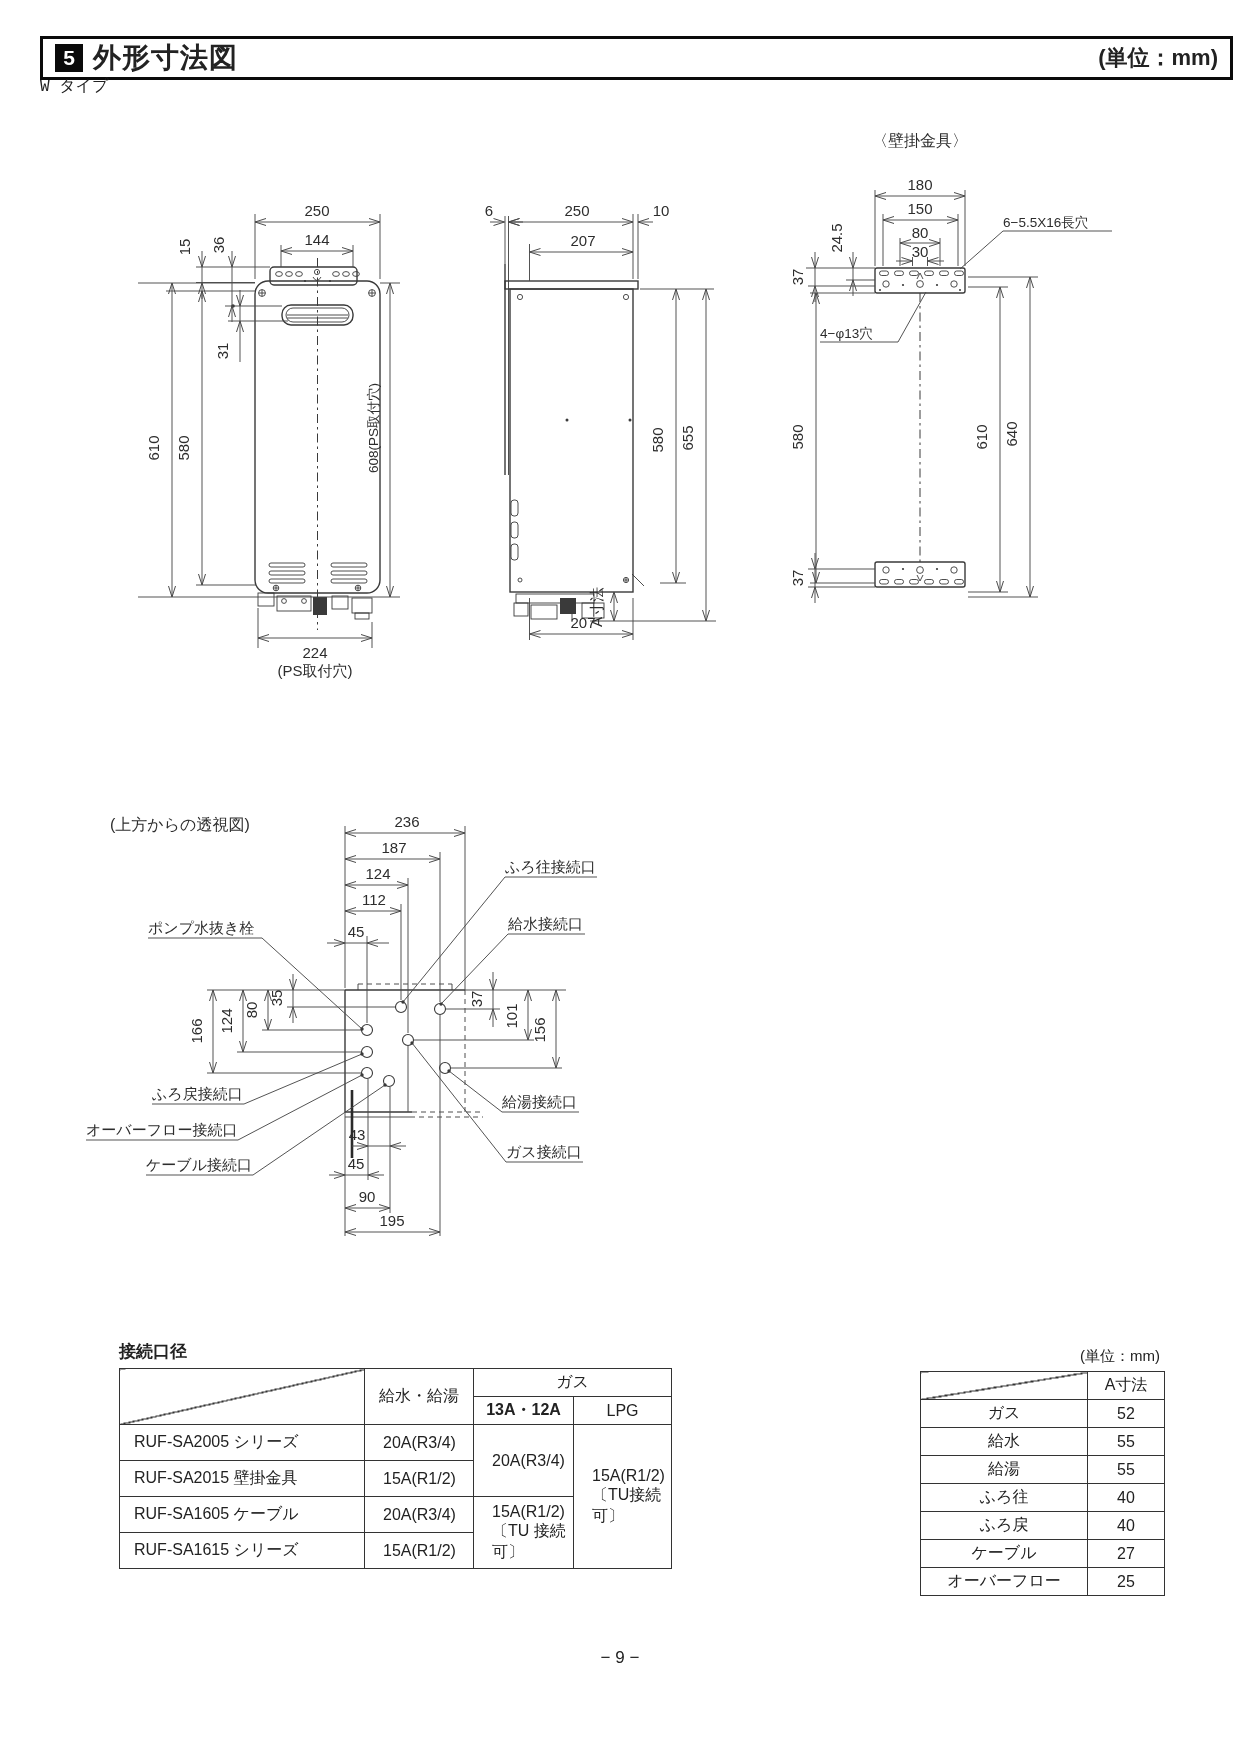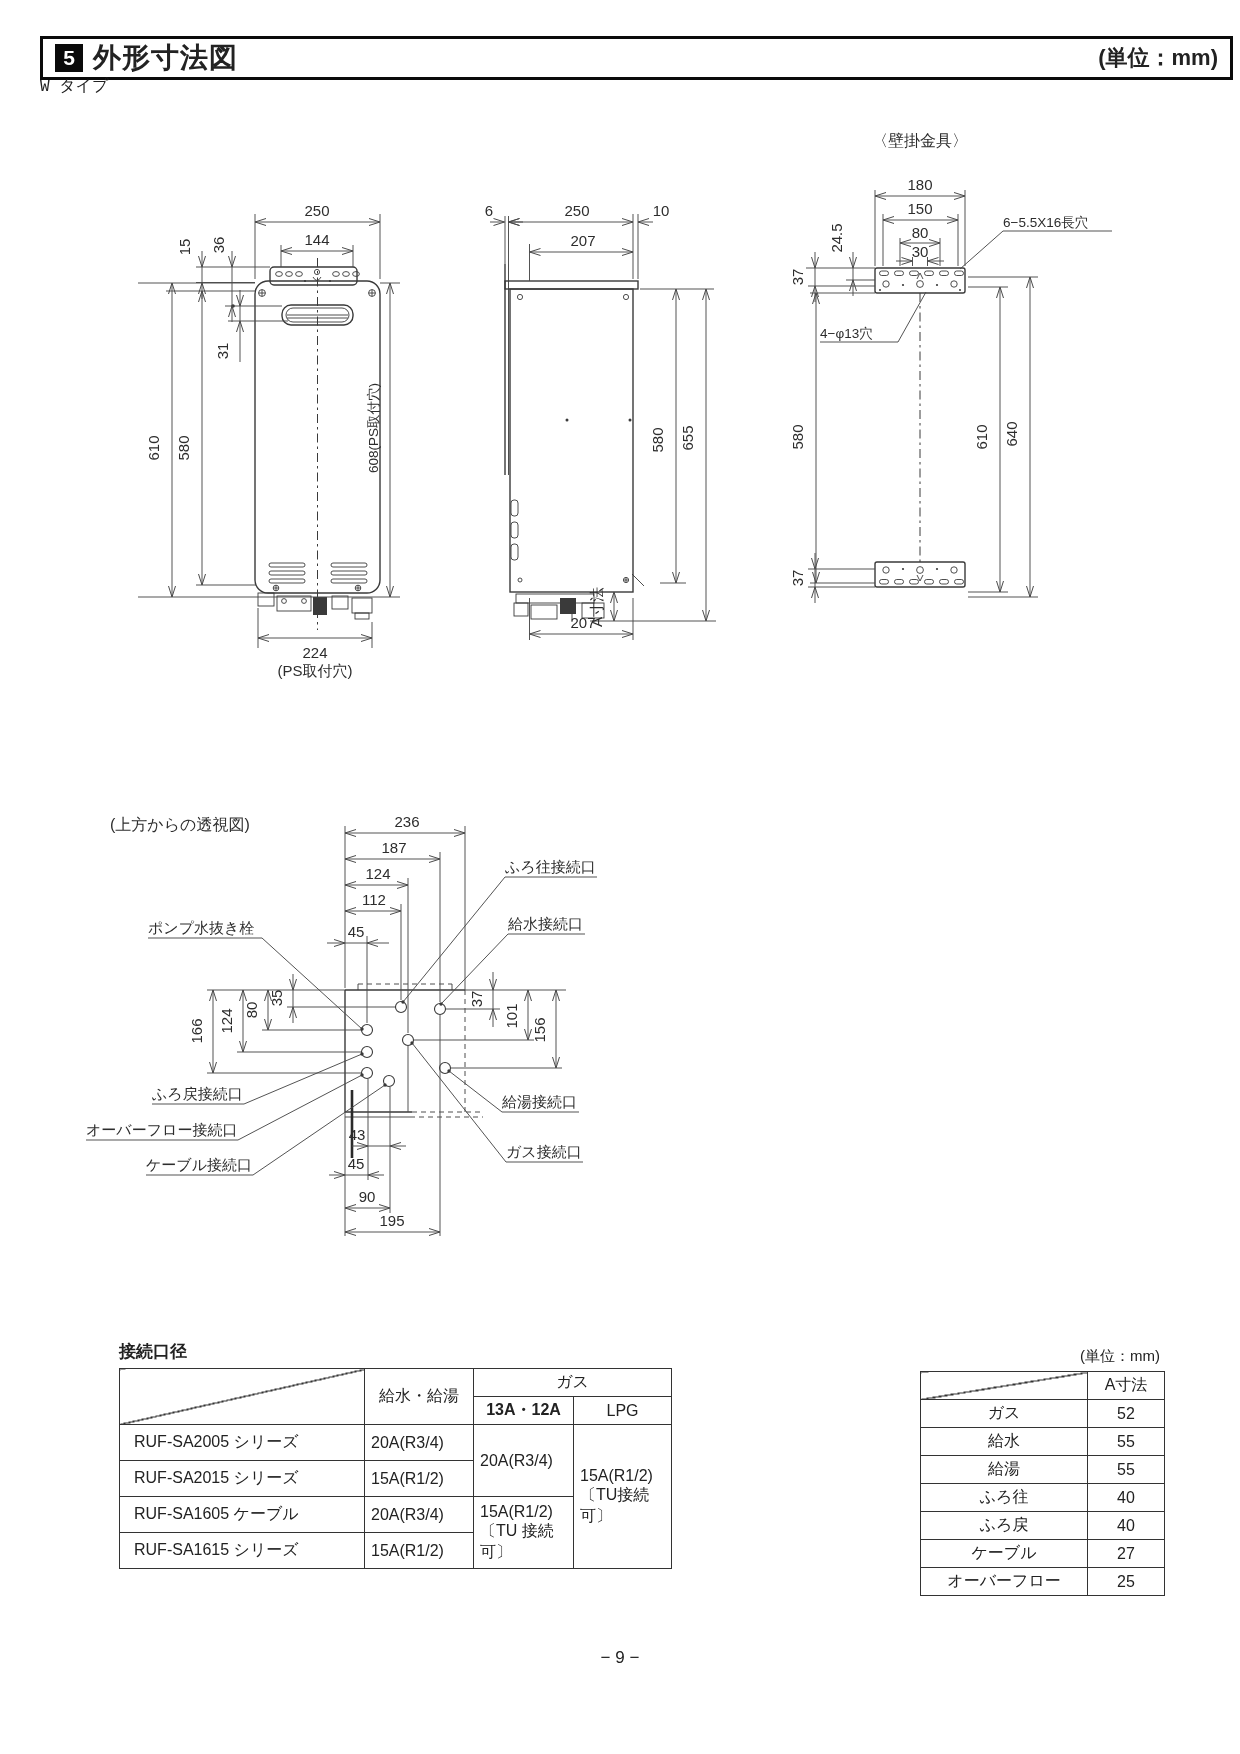--- a/index.html
+++ b/index.html
@@ -29,21 +29,21 @@
   
   table{border-collapse:collapse;background:#fff;}
   td{border:1px solid #333;font-size:16px;color:#222;}
   .t1{left:119px;top:1368px;}
   .t1 td.model{width:229px;padding-left:14px;}
   .t1 td.w1{width:106px;}
   .t1 td.w2{width:97px;font-weight:bold;}
   .t1 td.w3{width:95px;}
   .t1 tr.hr td{height:25px;text-align:center;}
   .t1 tr.dr td{height:33px;}
-  .t1 td.val{padding-left:6px;}
+  .t1 td.val{padding-left:18px;}
   .t1title{left:119px;top:1340px;font-size:17px;font-weight:bold;}
   .diag{background:linear-gradient(to bottom right,transparent calc(50% - 0.7px),#333 calc(50% - 0.7px),#333 calc(50% + 0.7px),transparent calc(50% + 0.7px));}
   .t2{left:920px;top:1371px;}
   .t2 td{height:25px;text-align:center;}
   .t2 td.c1{width:164px;}
   .t2 td.c2{width:74px;}
   .t2note{left:920px;top:1347px;width:240px;text-align:right;font-size:15px;}
   .pgnum{left:0;top:1648px;width:1240px;text-align:center;font-size:17px;}
 </style>
 </head>
@@ -452,21 +452,21 @@
   <tr class="dr">
     <td class="model">RUF-SA2005 シリーズ</td>
     <td class="val">20A(R3/4)</td>
     <td class="val" rowspan="2">20A(R3/4)</td>
     <td class="val" rowspan="4">
       <div>15A(R1/2)</div>
       <div>〔TU接続可〕</div>
     </td>
   </tr>
   <tr class="dr">
-    <td class="model">RUF-SA2015 シリーズ</td>
+    <td class="model">RUF-SA2015 壁掛金具</td>
     <td class="val">15A(R1/2)</td>
   </tr>
   <tr class="dr">
     <td class="model">RUF-SA1605 ケーブル</td>
     <td class="val">20A(R3/4)</td>
     <td class="val" rowspan="2">
       <div>15A(R1/2)</div>
       <div>〔TU 接続可〕</div>
     </td>
   </tr>

